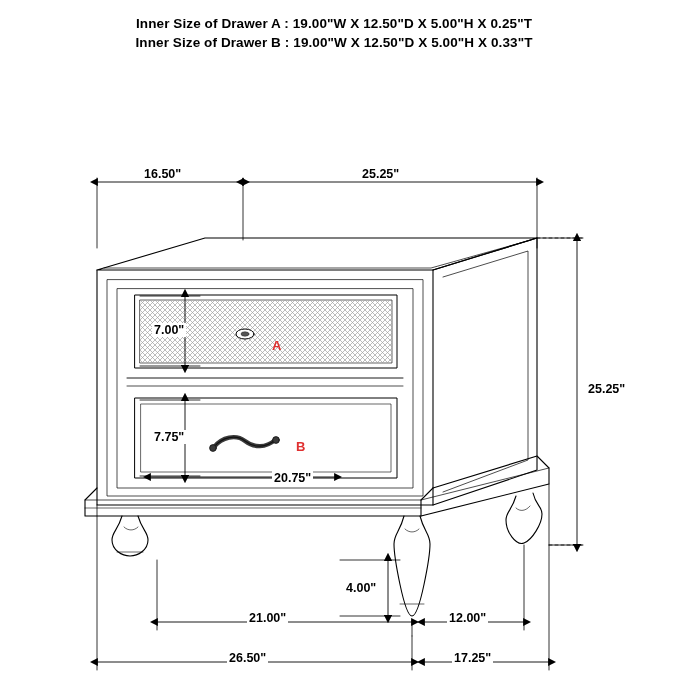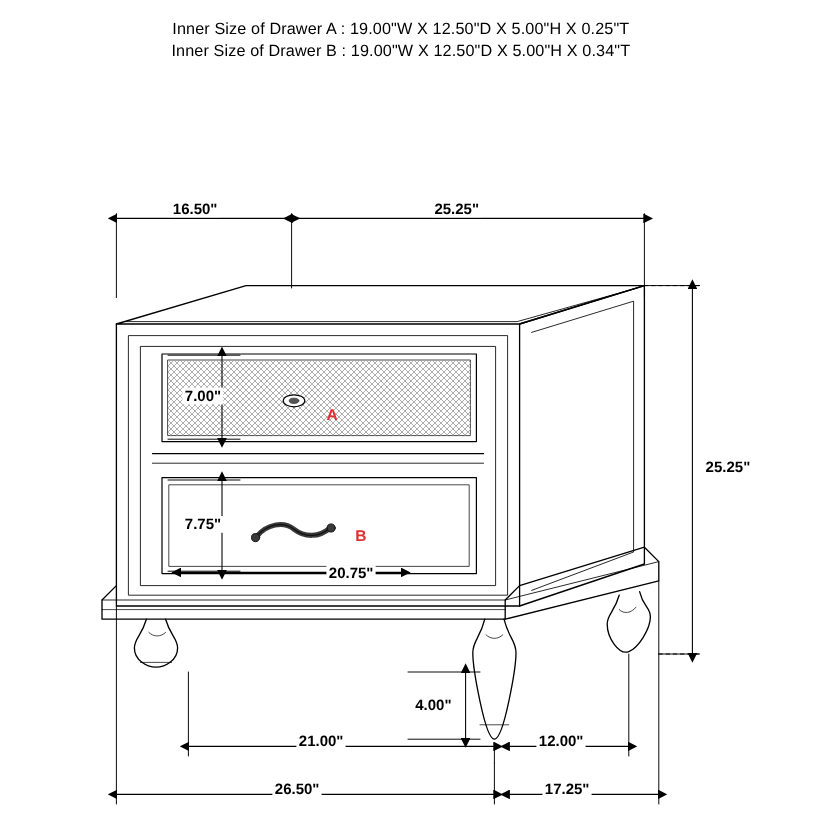--- a/index.html
+++ b/index.html
@@ -19,21 +19,21 @@
     position: relative;
     width: 700px;
     height: 700px;
   }
   .hdr {
     position: absolute;
     left: 0;
     width: 668px;
     text-align: center;
     font-size: 13.5px;
-    font-weight: normal;
+    font-weight: bold;
     letter-spacing: 0.1px;
   }
   #hdr1 { top: 16px; }
   #hdr2 { top: 35px; }
 
   svg#diagram {
     position: absolute;
     left: 0;
     top: 0;
     width: 700px;
@@ -54,21 +54,21 @@
     font-weight: bold;
     color: #e03030;
   }
 </style>
 </head>
 <body>
 
 <div id="stage">
 
   <div class="hdr" id="hdr1">Inner Size of Drawer A : 19.00"W X 12.50"D X 5.00"H X  0.25"T</div>
-  <div class="hdr" id="hdr2">Inner Size of Drawer B : 19.00"W X 12.50"D X 5.00"H X  0.34"T</div>
+  <div class="hdr" id="hdr2">Inner Size of Drawer B : 19.00"W X 12.50"D X 5.00"H X  0.33"T</div>
 
   <svg id="diagram" viewBox="0 0 700 700">
     <defs>
       <marker id="arrL" markerWidth="9" markerHeight="9" refX="8" refY="4.5" orient="auto">
         <path d="M9,0 L9,9 L0,4.5 z" fill="#000"></path>
       </marker>
       <marker id="arrR" markerWidth="9" markerHeight="9" refX="1" refY="4.5" orient="auto">
         <path d="M0,0 L0,9 L9,4.5 z" fill="#000"></path>
       </marker>
       <pattern id="mesh" width="5" height="5" patternUnits="userSpaceOnUse">

